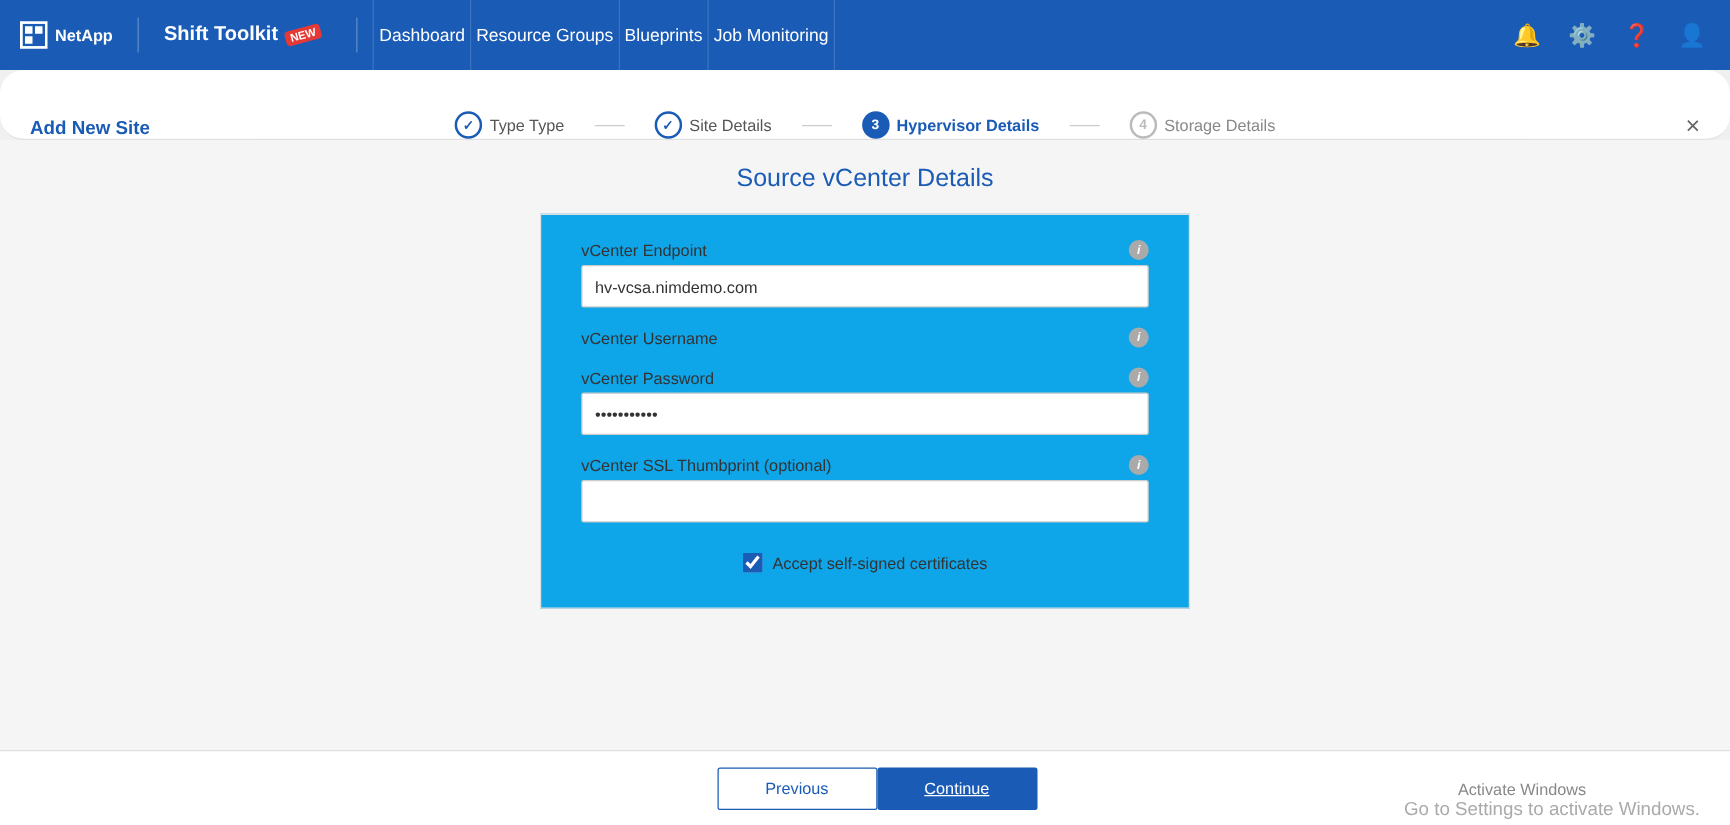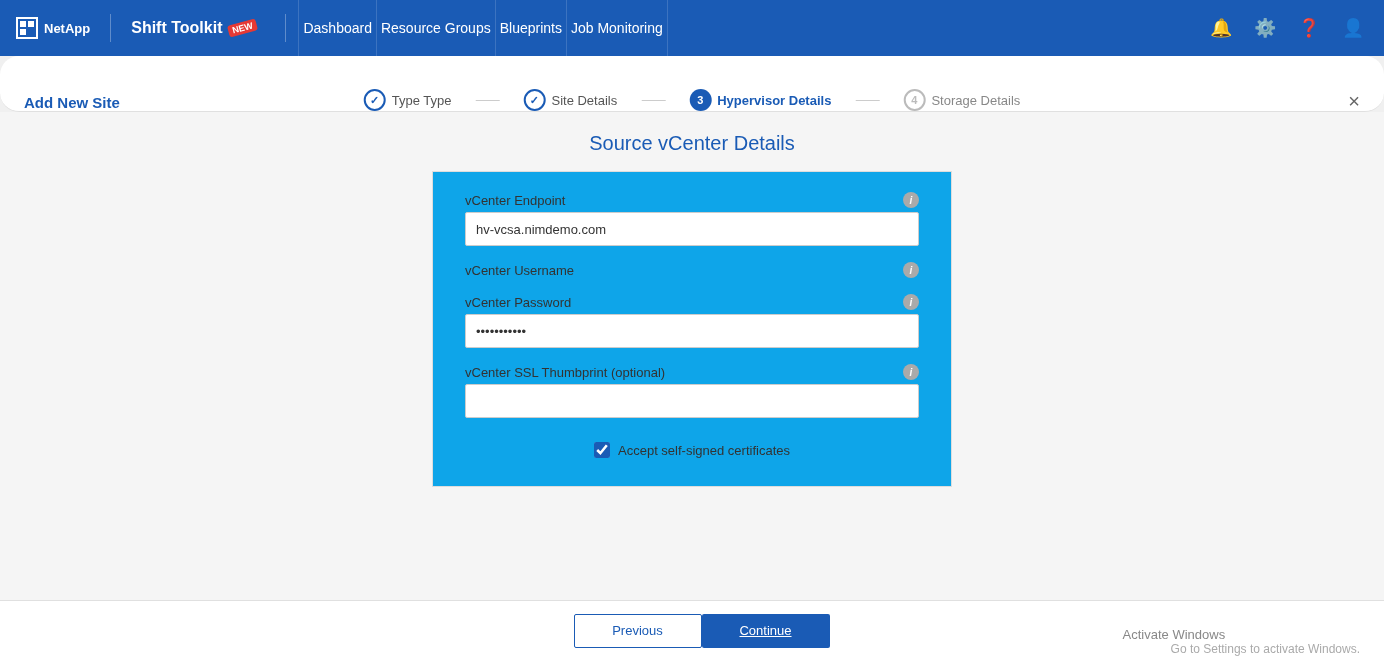--- a/index.html
+++ b/index.html
@@ -275,28 +275,28 @@
       color: white;
       font-size: 13px;
       border-radius: 2px;
       cursor: pointer;
       text-decoration: underline;
     }
     .activate-windows {
       position: absolute;
       right: 24px;
       bottom: 4px;
-      text-align: left;
+      text-align: center;
     }
     .activate-title {
       font-size: 13px;
       color: #888;
     }
     .activate-sub {
-      font-size: 12px;
+      font-size: 15px;
       color: #aaa;
       margin-left: 48px;
     }
   </style>
 </head>
 <body>
 
 <nav class="topnav">
   <div class="topnav-logo">
     <div class="netapp-logo">

